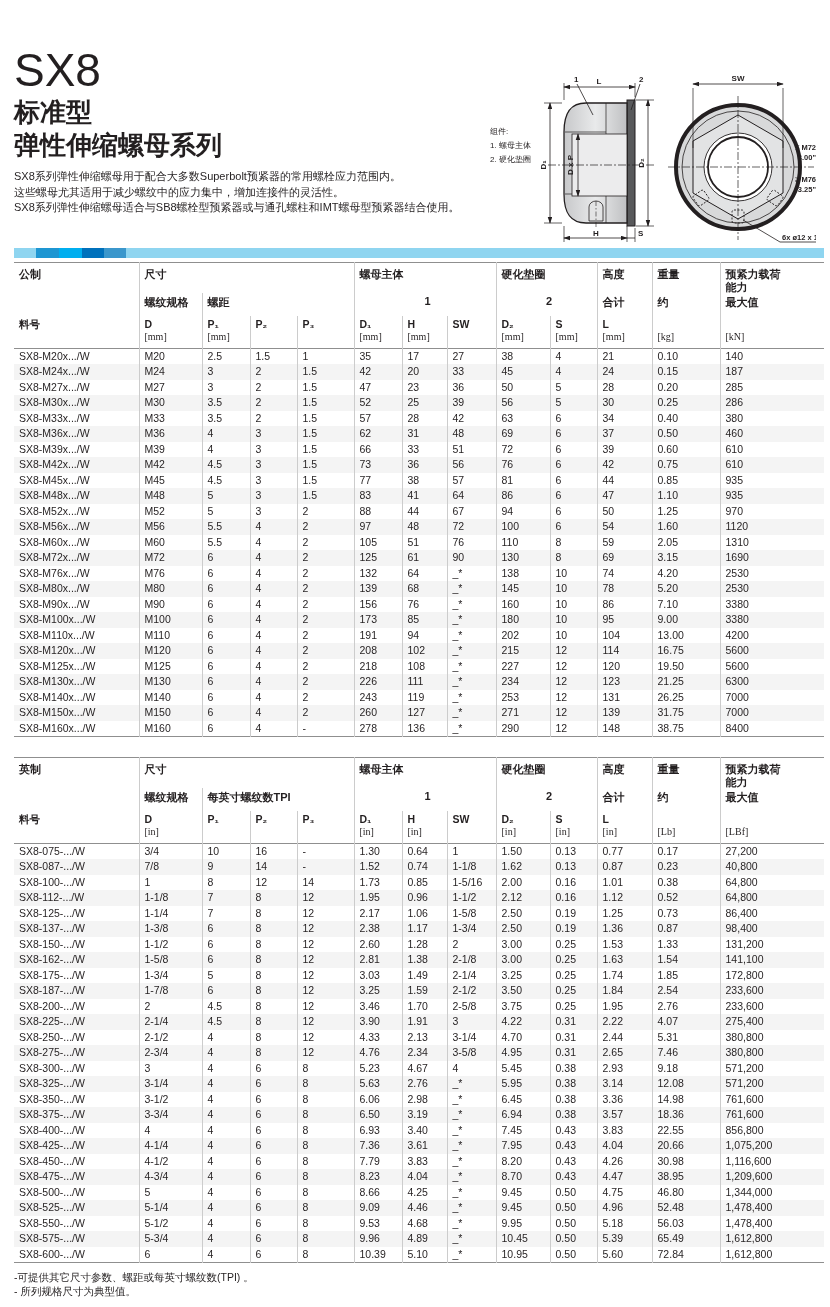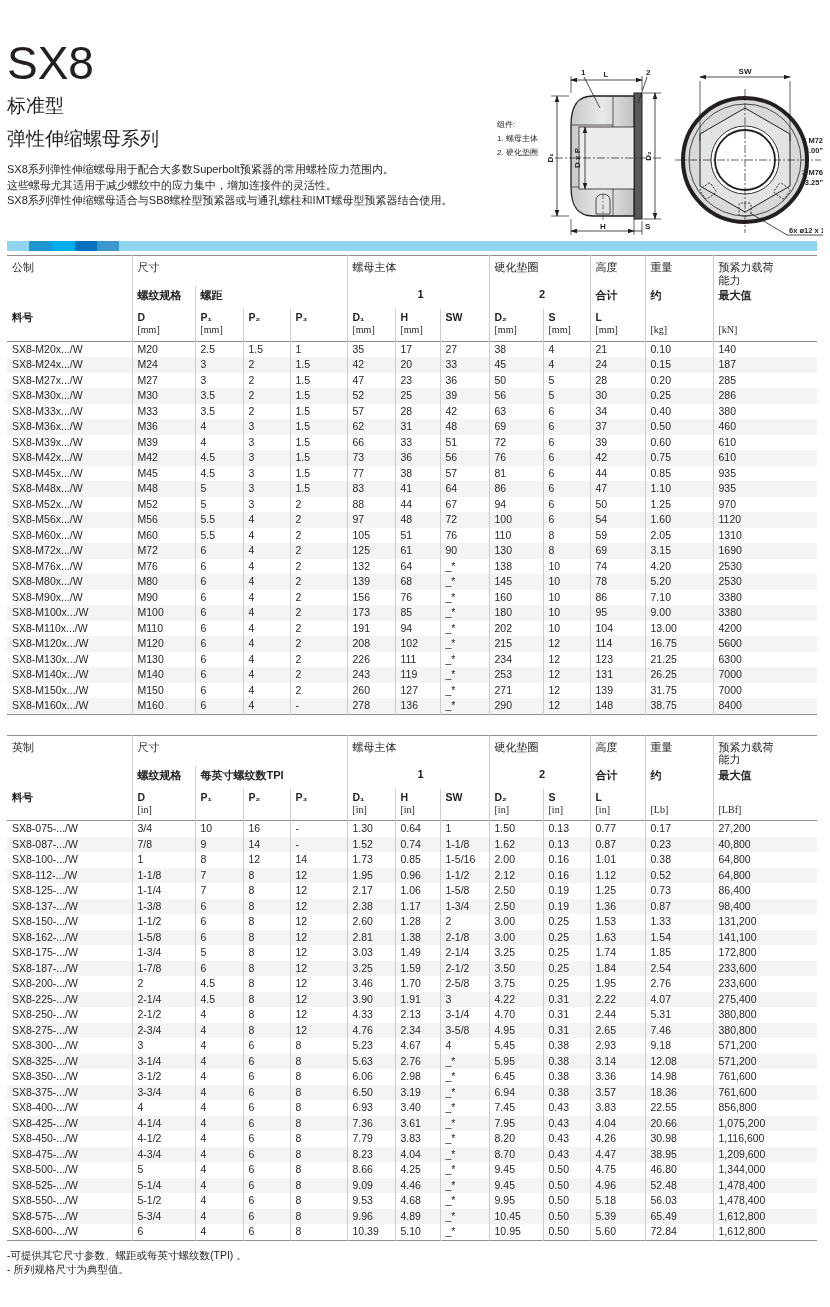--- a/index.html
+++ b/index.html
@@ -2,26 +2,26 @@
 <html><head>
 <meta charset="utf-8">
 <style>
   * { margin:0; padding:0; box-sizing:border-box; }
   html,body { background:#ffffff; }
   body {
     width:830px; height:1307px; overflow:hidden;
     font-family:"Liberation Sans","DejaVu Sans",sans-serif;
     color:#231f20;
   }
-  .page { position:relative; width:830px; height:1307px; padding:7px; }
+  .page { position:relative; width:830px; height:1307px; padding:14px; }
 
   
   .header { position:relative; height:201px; }
   .title { font-size:46px; line-height:48px; font-weight:400; letter-spacing:0; margin-top:32px; }
-  .subtitle { font-size:19px; line-height:29px; font-weight:400; margin-top:4px; }
+  .subtitle { font-size:26px; line-height:29px; font-weight:700; margin-top:4px; }
   .desc { margin-top:9px; font-size:11px; line-height:15.5px; }
 
   .drawing { position:absolute; top:24px; right:0; width:330px; height:182px; }
   .drawing svg { font-family:"Liberation Sans","DejaVu Sans",sans-serif; }
   .dtxt  { font-size:8px; fill:#231f20; }
   .dtxtb { font-size:8px; font-weight:bold; fill:#231f20; }
   .dnote { font-size:7.5px; font-weight:bold; fill:#231f20; }
 
   
   .bar { display:flex; height:10px; width:810px; margin-top:1px; }
@@ -29,21 +29,21 @@
   .b-l0 { width:22px; } .b-s1 { width:23px; } .b-s2 { width:23px; }
   .b-s3 { width:22px; } .b-s4 { width:22px; } .b-lr { flex:1; }
 
   
   table { border-collapse:collapse; table-layout:fixed; width:810px;
           border-top:1px solid #8f8f8f; border-bottom:1px solid #8f8f8f; margin-top:4px; }
   thead { border-bottom:1px solid #8f8f8f; }
   th, td { text-align:left; vertical-align:top; }
   thead th, thead td, tbody td { border-left:1px solid #cccccc; }
   th:first-child, td:first-child { border-left:none; }
-  .group-row th { font-size:11px; font-weight:normal; padding:5px 0 0 5px; height:29px; line-height:12.5px; }
+  .group-row th { font-size:11px; font-weight:bold; padding:5px 0 0 5px; height:29px; line-height:12.5px; }
   .sub-row th, .sub-row td { font-size:11px; font-weight:bold; padding:2px 0 2px 5px; height:23px;margin-left:16px; }
   .cols-row th { padding:2px 0 3px 5px; height:32px;margin-left:40px; }
   .cols-row .sym  { font-size:10.5px; font-weight:bold; min-height:13px; line-height:13px; }
   .cols-row .unit { font-size:10px; font-weight:normal; line-height:12px;font-family:Liberation Serif, serif; }
   tbody td { font-size:10.5px; line-height:15.5px; height:15.5px; padding:0 0 0 5px; white-space:nowrap; overflow:hidden; }
   tbody tr:nth-child(even) { background:#f4f4f4; }
   .center { text-align:center; }
   .tbl-imperial { margin-top:20px; }
 
   
@@ -559,20 +559,35 @@
           <td>208</td>
           <td>102</td>
           <td>_*</td>
           <td>215</td>
           <td>12</td>
           <td>114</td>
           <td>16.75</td>
           <td>5600</td>
         </tr>
         <tr>
+          <td>SX8-M125x.../W</td>
+          <td>M125</td>
+          <td>6</td>
+          <td>4</td>
+          <td>2</td>
+          <td>218</td>
+          <td>108</td>
+          <td>_*</td>
+          <td>227</td>
+          <td>12</td>
+          <td>120</td>
+          <td>19.50</td>
+          <td>5600</td>
+        </tr>
+        <tr>
           <td>SX8-M130x.../W</td>
           <td>M130</td>
           <td>6</td>
           <td>4</td>
           <td>2</td>
           <td>226</td>
           <td>111</td>
           <td>_*</td>
           <td>234</td>
           <td>12</td>

